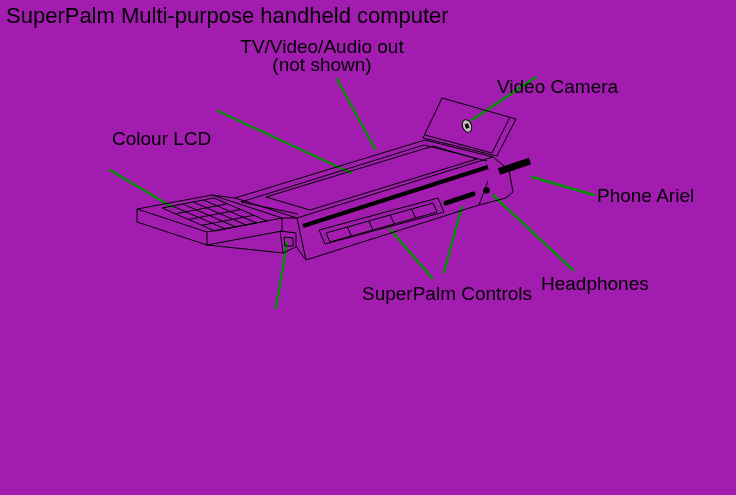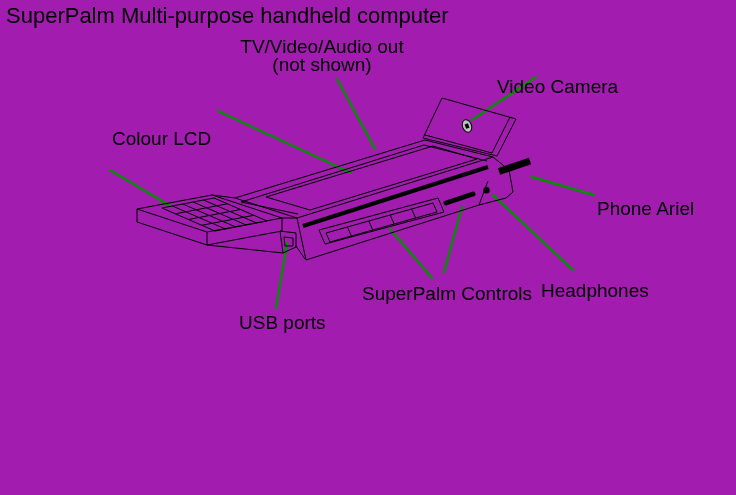--- a/index.html
+++ b/index.html
@@ -18,22 +18,22 @@
   }
   .label{
     position:absolute;
     font-size:19px;line-height:19px;white-space:nowrap;
   }
   .label.two-line{text-align:center;line-height:18px;}
   .lbl-tv{left:231px;top:38px;width:182px;}
   .lbl-camera{left:497px;top:53px;margin-top:24px;}
   .lbl-lcd{left:112px;top:89px;margin-top:40px;}
   .lbl-keyboard{left:34px;top:148px;}
-  .lbl-ariel{left:597px;top:186px;margin-top:13px;}
-  .lbl-headphones{left:541px;top:274px;margin-top:7px;}
+  .lbl-ariel{left:597px;top:186px;}
+  .lbl-headphones{left:541px;top:274px;}
   .lbl-playback{left:362px;top:284px;}
   .lbl-usb{left:239px;top:313px;}
   .outline{stroke:#000;stroke-width:1;fill:none;}
 </style>
 </head>
 <body>
 
 <div class="stage">
 
   <svg width="736" height="495" viewBox="0 0 736 495">
@@ -105,15 +105,14 @@
   <div class="label two-line lbl-tv">
     <div>TV/Video/Audio out</div>
     <div>(not shown)</div>
   </div>
 
   <div class="label lbl-camera">Video Camera</div>
   <div class="label lbl-lcd">Colour LCD</div>
   <div class="label lbl-ariel">Phone Ariel</div>
   <div class="label lbl-headphones">Headphones</div>
   <div class="label lbl-playback">SuperPalm Controls</div>
-  <div class="label lbl-usb">USB ports</div>
 
 </div>
 
 </body></html>

